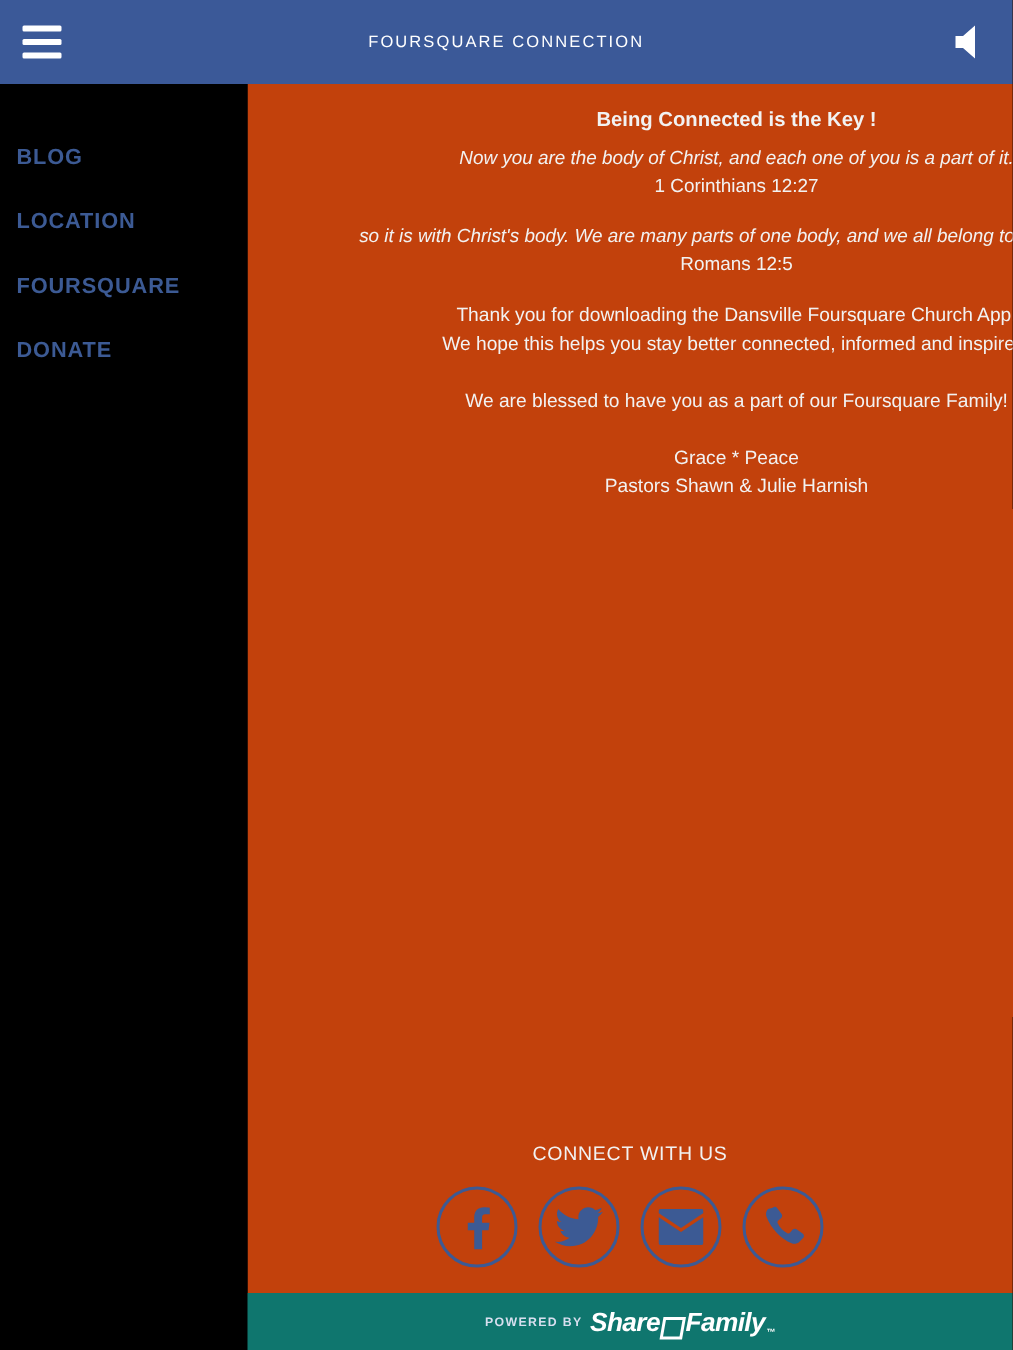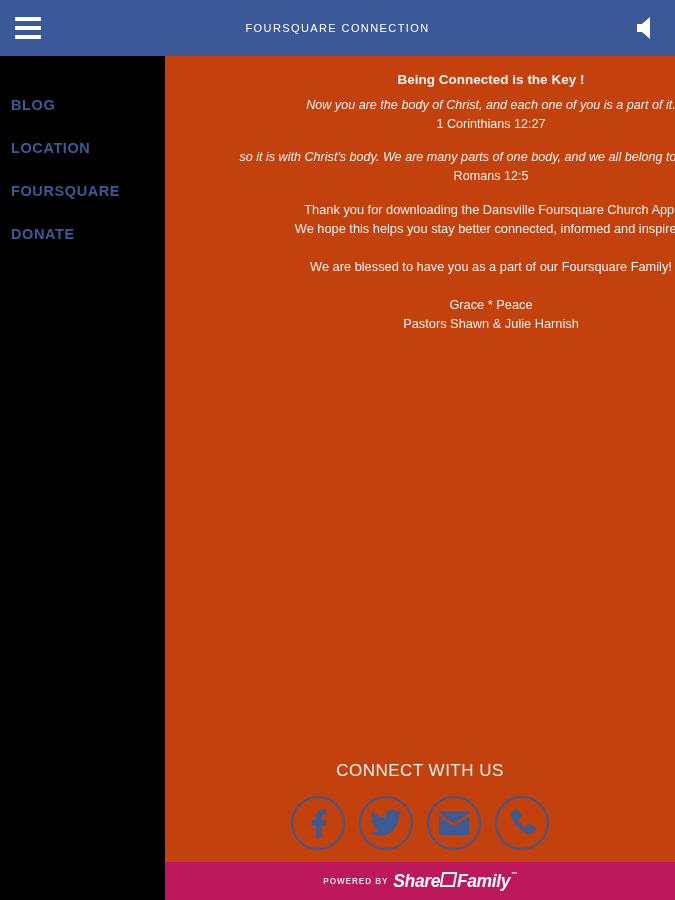--- a/index.html
+++ b/index.html
@@ -133,21 +133,21 @@
   
   #connect-block {
     position: absolute;
     left: 0;
     top: 705px;
     width: 510px;
     text-align: center;
   }
   #connect-label {
     color: #f2f2f2;
-    font-size: 17px;
+    font-size: 13px;
     letter-spacing: 0.5px;
     margin-bottom: 15px;
   }
   #social-row {
     display: flex;
     justify-content: center;
     gap: 2px;
   }
   .social-icon {
     width: 54px;
@@ -162,36 +162,36 @@
     box-sizing: border-box;
   }
 
   
   #app-footer {
     position: absolute;
     left: 165px;
     top: 862px;
     width: 510px;
     height: 38px;
-    background: #be185d;
+    background: #0f766e;
     display: flex;
     align-items: center;
     justify-content: center;
     z-index: 18;
   }
   #powered-by {
     color: #d8dfef;
     font-size: 8.2px;
     font-weight: bold;
     letter-spacing: 0.9px;
     margin-right: 5px;
   }
   #brand-logo {
     display: flex;
-    align-items: flex-start;
+    align-items: flex-end;
     color: #ffffff;
     font-size: 17.5px;
     font-weight: bold;
     font-style: italic;
     letter-spacing: -0.4px;
   }
   #brand-mark {
     display: inline-block;
     width: 11px;
     height: 11px;

